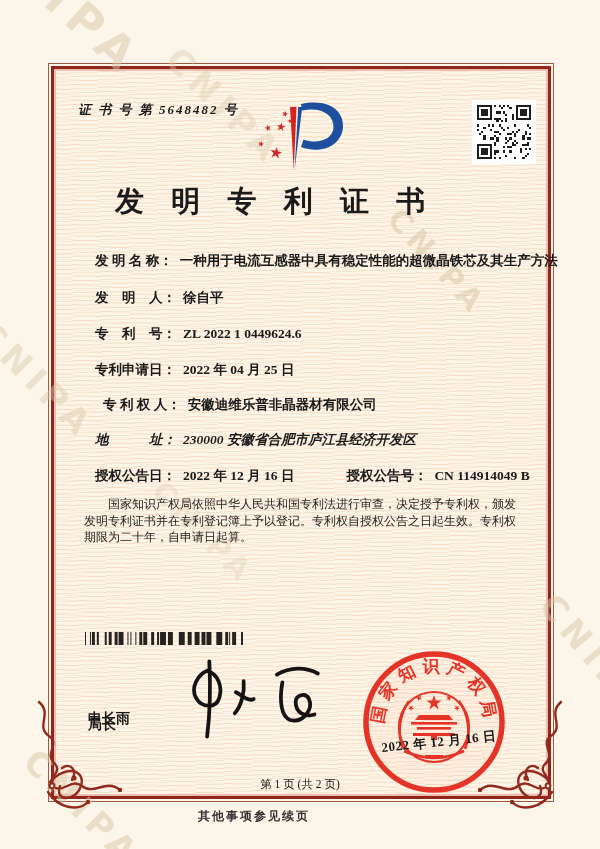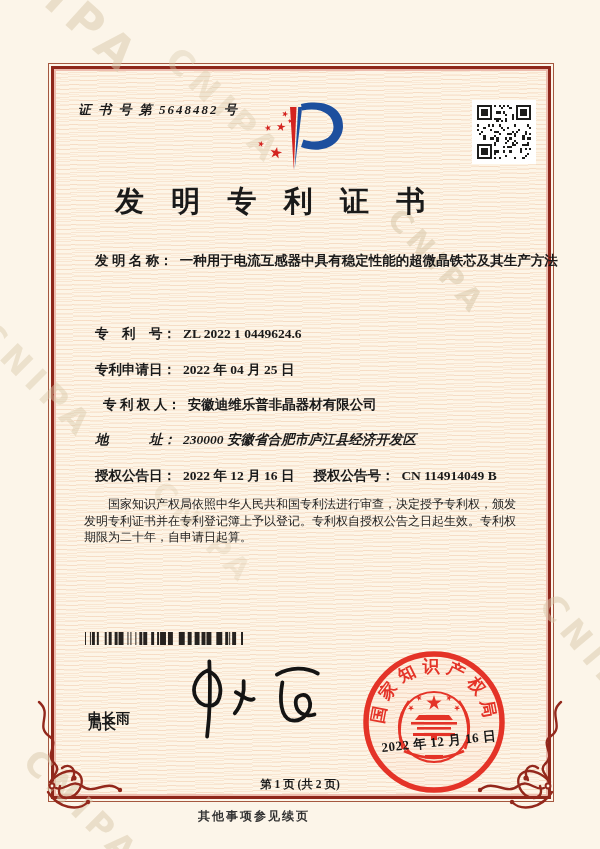--- a/index.html
+++ b/index.html
@@ -26,32 +26,32 @@
   .abs{position:absolute;z-index:3;}
   .cert-no{left:78px;top:101px;font-size:13px;letter-spacing:2px;font-weight:600;font-style:italic;}
   .logo{left:250px;top:94px;}
   .qr-box{left:472px;top:100px;width:64px;height:64px;background:#fff;z-index:3;}
   .qr-box svg{position:absolute;left:5px;top:5px;}
   .title{left:48px;top:182px;width:444px;text-align:center;font-size:29px;font-weight:700;
          letter-spacing:10px;text-indent:10px;}
   .row{left:95px;width:440px;font-size:13.5px;font-weight:600;white-space:nowrap;}
   .row .lbl{white-space:pre;}
   .row .val{margin-left:7px;}
-  .row .lbl2{margin-left:19px;white-space:pre;text-align:right;}
+  .row .lbl2{margin-left:52px;white-space:pre;text-align:right;}
   .r1{top:252px;}.r2{top:289px;}.r3{top:325px;}.r4{top:361px;}.r5{top:396px;margin-left:8px;}.r6{top:431px;font-style:italic;}.r7{top:467px;}
   .paras{left:84px;top:496px;width:436px;font-size:12px;line-height:16.5px;color:#222;}
   .paras p{margin:0;text-indent:2em;}
   .barcode{left:85px;top:632px;}
   .signer-title{left:88px;top:716px;font-size:14px;font-weight:700;font-family:"DejaVu Sans","Liberation Sans",sans-serif;}
   .signer-name{left:88px;top:710px;font-size:14px;font-weight:700;font-family:"DejaVu Sans","Liberation Sans",sans-serif;text-align:right;}
   .signature{left:175px;top:652px;z-index:4;}
   .seal{left:361px;top:649px;z-index:4;opacity:.95;}
   .seal-date{left:366px;top:733px;width:146px;text-align:center;font-size:13px;font-weight:700;
              letter-spacing:.5px;color:#161616;transform:rotate(-6deg);z-index:5;}
-  .page-no{left:48px;top:777px;width:504px;text-align:center;font-size:11.5px;font-weight:700;}
+  .page-no{left:48px;top:777px;width:504px;text-align:center;font-size:11.5px;font-weight:400;}
   .footer-note{left:0;top:808px;width:508px;text-align:center;font-size:12px;color:#333;
                letter-spacing:2px;font-weight:600;}
 </style>
 </head>
 <body>
 
 <div id="page">
 
   <div class="wm wm1">CNIPA</div>
   <div class="wm wm2">CNIPA</div>
@@ -222,20 +222,23 @@
         <rect x="1" y="19" width="5" height="5" fill="#fff"></rect>
         <rect x="2" y="20" width="3" height="3"></rect>
       </svg>
   </div>
 
   <div class="abs title">发 明 专 利 证 书</div>
 
   <div class="abs row r1">
     <span class="lbl">发 明 名 称：</span><span class="val">一种用于电流互感器中具有稳定性能的超微晶铁芯及其生产方法</span>
   </div>
+  <div class="abs row r2">
+    <span class="lbl">发　明　人：</span><span class="val">徐自平</span>
+  </div>
   <div class="abs row r3">
     <span class="lbl">专　利　号：</span><span class="val">ZL 2022 1 0449624.6</span>
   </div>
   <div class="abs row r4">
     <span class="lbl">专利申请日：</span><span class="val">2022 年 04 月 25 日</span>
   </div>
   <div class="abs row r5">
     <span class="lbl">专 利 权 人：</span><span class="val">安徽迪维乐普非晶器材有限公司</span>
   </div>
   <div class="abs row r6">

